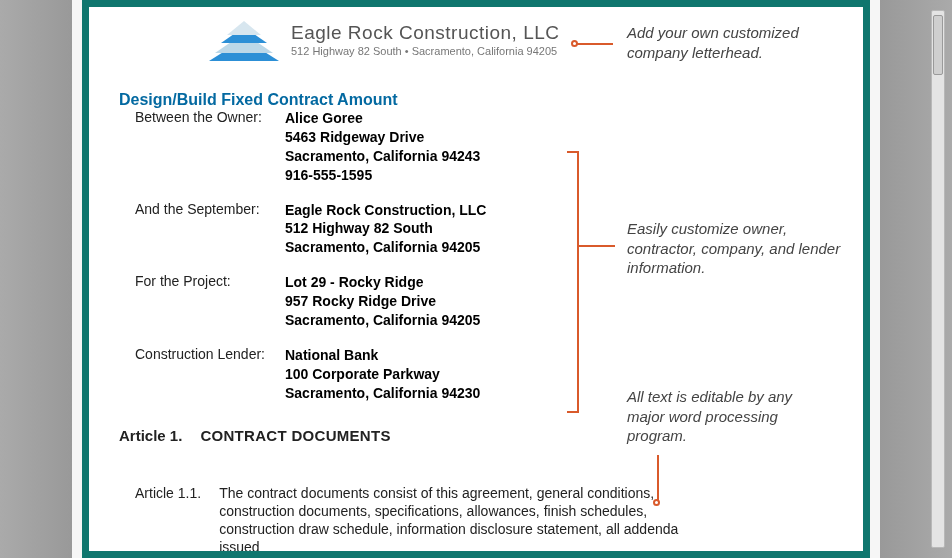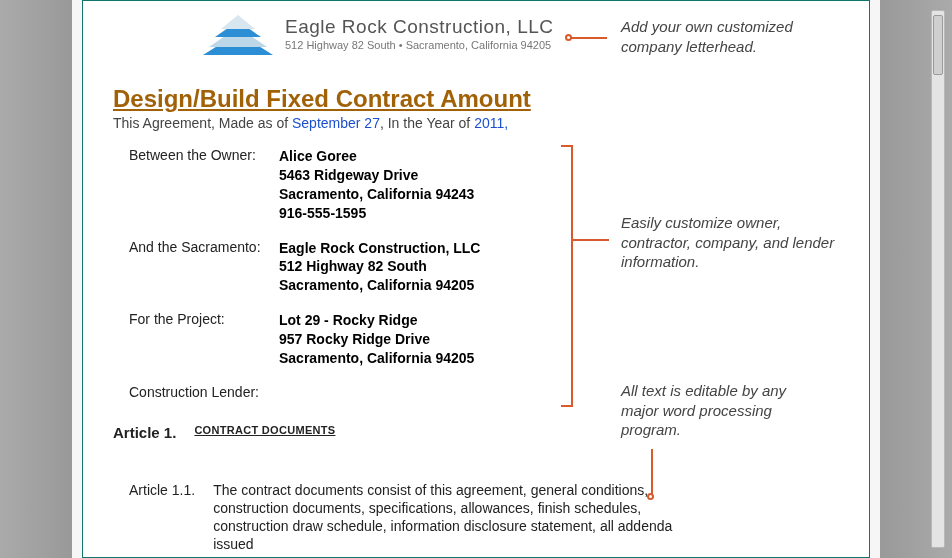--- a/index.html
+++ b/index.html
@@ -20,21 +20,21 @@
     .viewport {
       flex: 1;
       background: #f6f6f6;
       display: flex;
       position: relative;
       padding: 0 10px;
     }
     .page {
       background: #fff;
       flex: 1;
-      border: 1px solid #0f766e;
+      border: 7px solid #0f766e;
       position: relative;
       padding: 12px 30px 0 30px;
       font-size: 14px;
       color: #222;
       overflow: hidden;
     }
     .scrollbar {
       position: absolute;
       right: -65px;
       top: 10px;
@@ -59,25 +59,24 @@
       align-items: center;
       gap: 12px;
       margin-bottom: 30px;
       padding-left: 90px;
     }
     .logo svg { display: block; }
     .lh-text { line-height: 1.25; }
     .company-name { font-size: 19px; color: #555; letter-spacing: 0.5px; }
     .company-addr { font-size: 11px; color: #777; }
     .section-title {
-      font-size: 24px;
+      font-size: 16px;
       font-weight: bold;
-      color: #a16207;
+      color: #0369a1;
       padding-left: 0;
-      text-decoration: underline;
     }
     .agreement-line {
       font-size: 14px;
       color: #444;
       margin-top: 2px;
       margin-bottom: 16px;
     }
     .agreement-line .field { color: #1a4fcf; }
     .party-row {
       display: flex;
@@ -97,21 +96,21 @@
       line-height: 1.35;
     }
     .article-row {
       display: flex;
       gap: 18px;
       margin-top: 24px;
       margin-bottom: 14px;
       padding-left: 0;
     }
     .article-num { font-weight: bold; font-size: 15px; }
-    .article-title { font-weight: bold; font-size: 11px; letter-spacing: 0.3px; text-decoration: underline; }
+    .article-title { font-weight: bold; font-size: 15px; letter-spacing: 0.3px; }
     .article-body {
       display: flex;
       gap: 18px;
       padding-left: 16px;
       color: #222;
       font-size: 14px;
       line-height: 1.3;
       margin-top: 40px;
     }
     .article-body-num { white-space: nowrap; }
@@ -172,38 +171,36 @@
           <polygon points="18,16 52,16 35,2" fill="#d7e6ef"></polygon>
         </svg>
       </div>
       <div class="lh-text">
         <div class="company-name">Eagle Rock Construction, LLC</div>
         <div class="company-addr">512 Highway 82 South • Sacramento, California 94205</div>
       </div>
     </div>
 
     <div class="section-title">Design/Build Fixed Contract Amount</div>
-    <div class="agreement-line">
-      <span>This Agreement, Made as of </span><span class="field">September 27</span><span>, In the Year of </span><span class="field">2011,</span>
-    </div>
 
     <div class="party-row">
       <div class="party-label">Between the Owner:</div>
       <div class="party-value">Alice Goree<br>5463 Ridgeway Drive<br>Sacramento, California 94243<br>916-555-1595</div>
     </div>
     <div class="party-row">
-      <div class="party-label">And the Sacramento:</div>
+      <div class="party-label">And the September:</div>
       <div class="party-value">Eagle Rock Construction, LLC<br>512 Highway 82 South<br>Sacramento, California 94205</div>
     </div>
     <div class="party-row">
       <div class="party-label">For the Project:</div>
       <div class="party-value">Lot 29 - Rocky Ridge<br>957 Rocky Ridge Drive<br>Sacramento, California 94205</div>
     </div>
     <div class="party-row">
       <div class="party-label">Construction Lender:</div>
+      <div class="party-value">National Bank<br>100 Corporate Parkway<br>Sacramento, California 94230</div>
     </div>
 
     <div class="article-row">
       <div class="article-num">Article 1.</div>
       <div class="article-title">CONTRACT DOCUMENTS</div>
     </div>
     <div class="article-body">
       <div class="article-body-num">Article 1.1.</div>
       <div class="article-body-text">The contract documents consist of this agreement, general conditions, construction documents, specifications, allowances, finish schedules, construction draw schedule, information disclosure statement, all addenda issued</div>
     </div>

